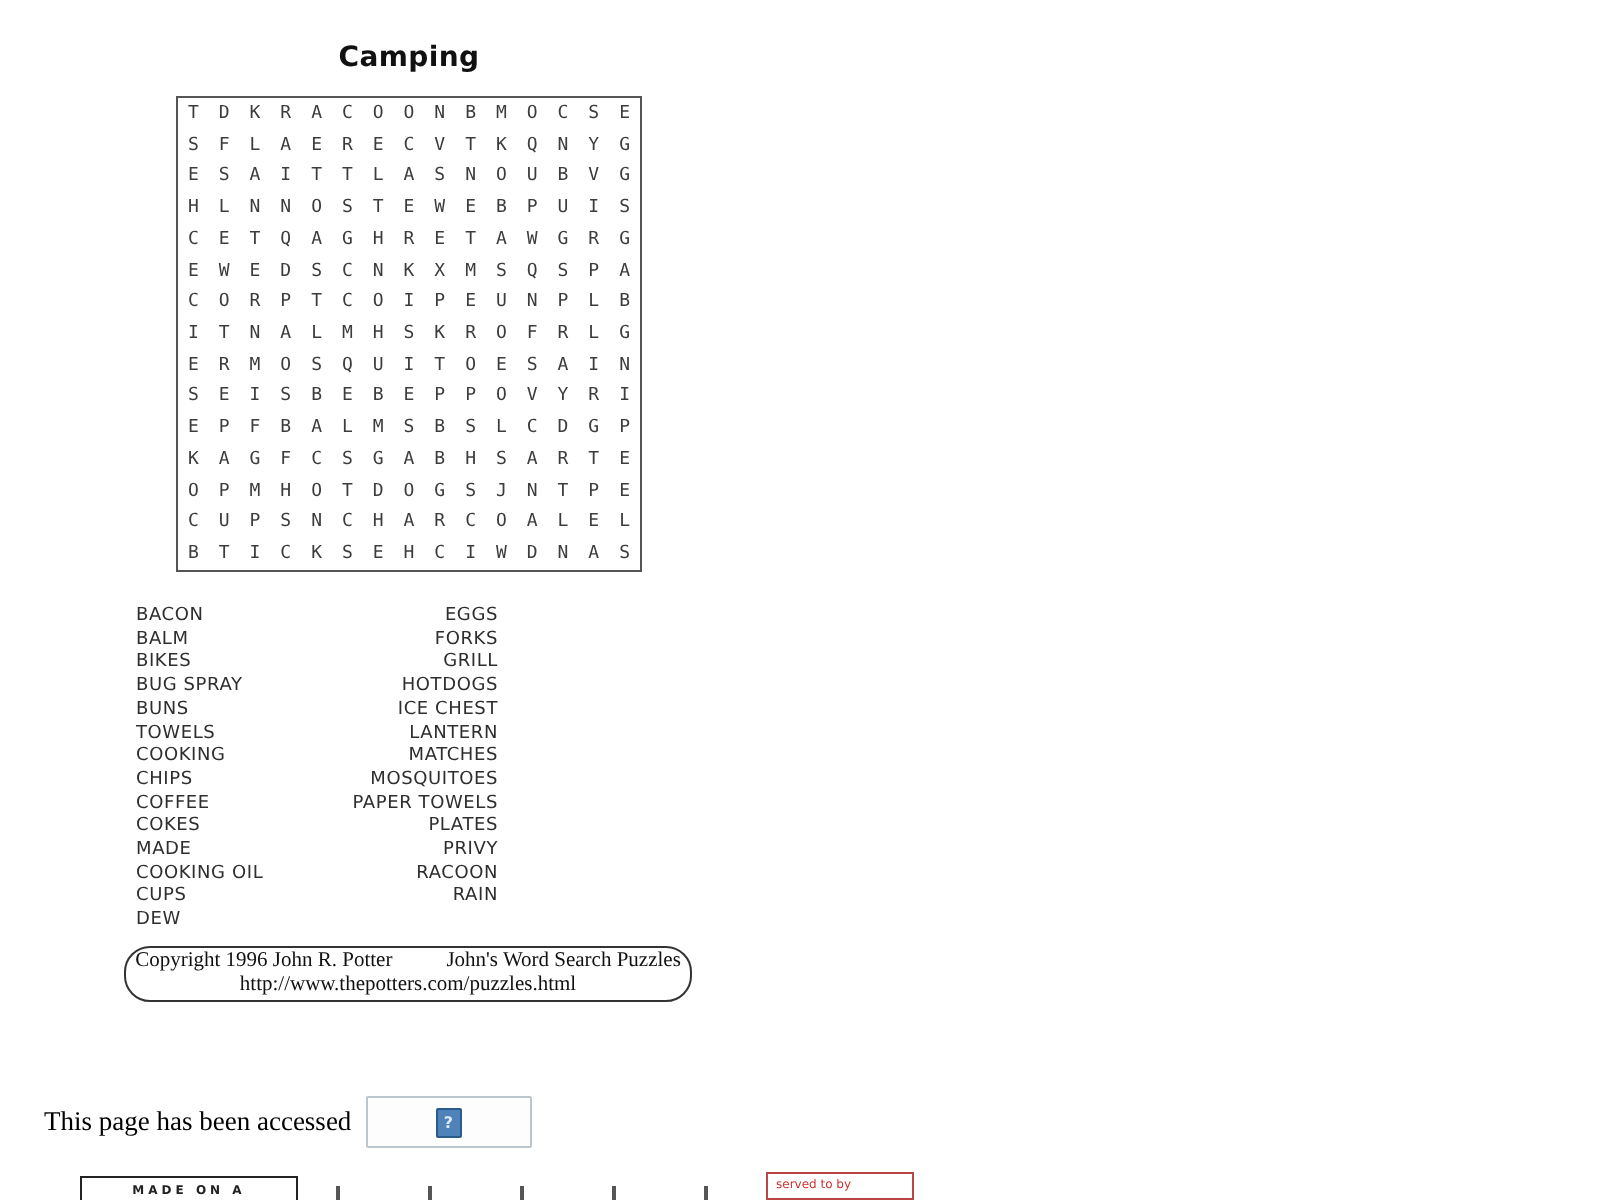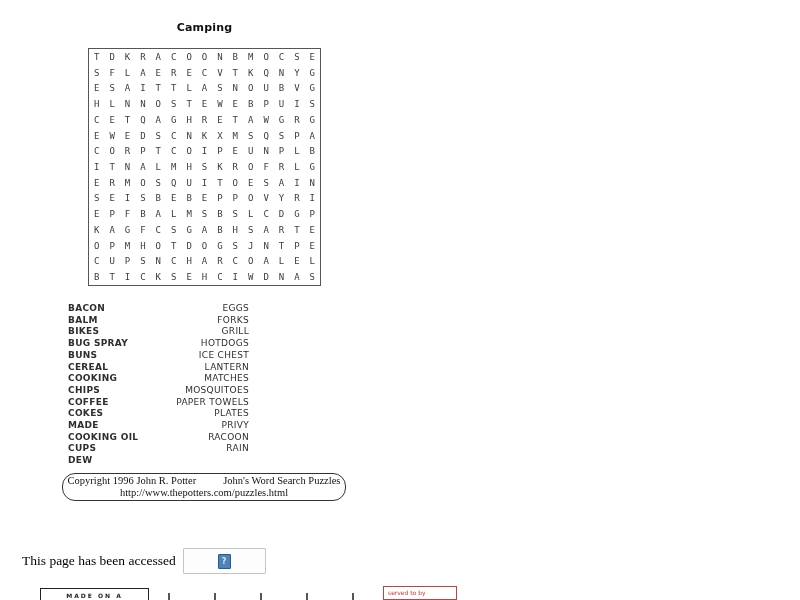--- a/index.html
+++ b/index.html
@@ -2,36 +2,36 @@
 <html><head>
 <meta charset="utf-8">
 <style>
   * { margin:0; padding:0; box-sizing:border-box; }
   html,body { width:800px; height:600px; background:#ffffff; overflow:hidden;
               font-family:"DejaVu Sans", sans-serif; }
   #page { position:relative; width:800px; height:600px; background:#fff; }
 
   
   .puzzle-title { position:absolute; left:88px; top:21px; width:233px;
-                  text-align:center; font-size:11px; font-weight:bold; color:#111;
+                  text-align:center; font-size:14px; font-weight:bold; color:#111;
                   letter-spacing:0.2px; }
 
   
   .grid-box { position:absolute; left:88px; top:48px; width:233px; height:238px;
               border:1px solid #555; background:#fff;
               display:grid; grid-template-columns:repeat(15,1fr);
               grid-template-rows:repeat(15,1fr); }
   .grid-cell { display:flex; align-items:center; justify-content:center;
                font-family:"DejaVu Sans Mono", monospace; font-size:9px;
                color:#3c3c3c; }
 
   
   .word-list { position:absolute; left:68px; top:303px; width:290px; display:flex; }
   .word-col { display:flex; flex-direction:column; }
-  .word-col-1 { width:98px;font-weight:bold; }
+  .word-col-1 { width:98px; }
   .word-col-2 { width:83px;text-align:right; }
   .word-col-3 { width:109px; }
   .word { font-size:9px; line-height:11.7px; color:#2e2e2e; letter-spacing:0.3px;
           white-space:nowrap; }
 
   
   .copyright-box { position:absolute; left:62px; top:473px; width:284px; height:28px;
                    border:1px solid #333; border-radius:13px;
                    font-family:"Liberation Serif", serif; font-size:10.5px; color:#111;
                    display:flex; flex-direction:column; justify-content:center;
@@ -303,21 +303,21 @@
       <div class="grid-cell">S</div>
     </div>
 
   <div class="word-list">
     <div class="word-col word-col-1">
         <div class="word">BACON</div>
         <div class="word">BALM</div>
         <div class="word">BIKES</div>
         <div class="word">BUG SPRAY</div>
         <div class="word">BUNS</div>
-        <div class="word">CEREAL</div>
+        <div class="word">TOWELS</div>
         <div class="word">COOKING</div>
         <div class="word">CHIPS</div>
         <div class="word">COFFEE</div>
         <div class="word">COKES</div>
         <div class="word">MADE</div>
         <div class="word">COOKING OIL</div>
         <div class="word">CUPS</div>
         <div class="word">DEW</div>
       </div>
     <div class="word-col word-col-2">

